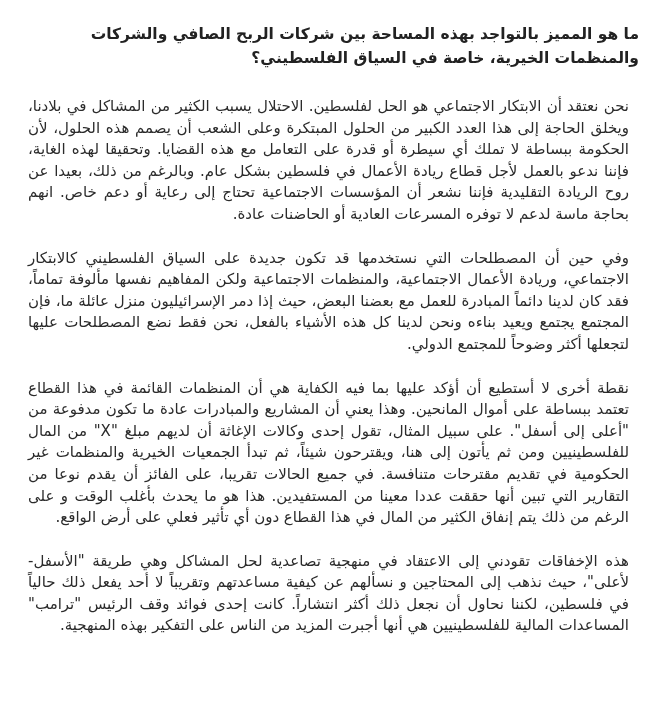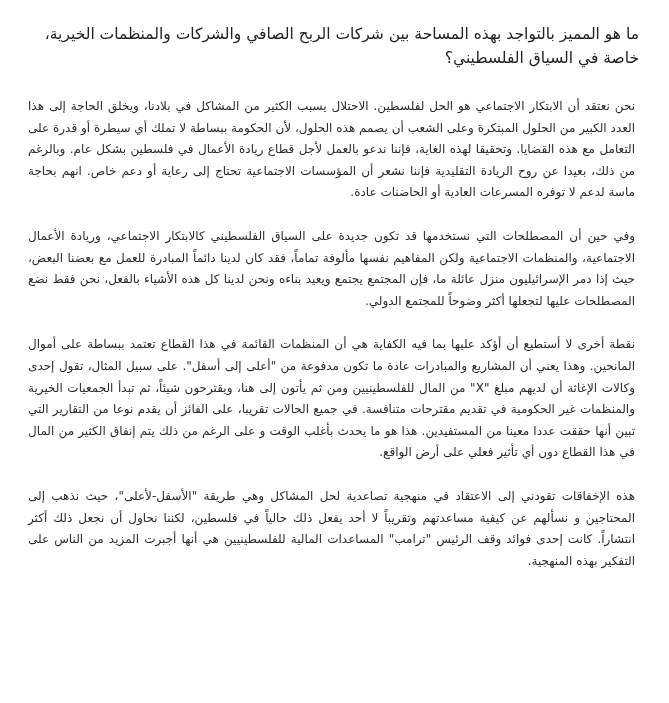--- a/index.html
+++ b/index.html
@@ -16,29 +16,29 @@
     }
     .article {
       direction: rtl;
       text-align: right;
       padding: 22px 30px 0 28px;
       box-sizing: border-box;
       width: 669px;
     }
     .heading {
       font-size: 15.5px;
-      font-weight: normal;
+      font-weight: bold;
       line-height: 24px;
       margin: 0 0 26px 0;
       color: #222222;
     }
     .para {
-      font-size: 12px;
+      font-size: 15px;
       line-height: 21.6px;
-      margin: 0 4px 22px 0;
+      margin: 0 10px 22px 0;
       text-align: justify;
       text-align-last: right;
       color: #2b2b2b;
     }
   </style>
 </head>
 <body>
 
 <main class="article">
   <h2 class="heading">ما هو المميز بالتواجد بهذه المساحة بين شركات الربح الصافي والشركات والمنظمات الخيرية، خاصة في السياق الفلسطيني؟</h2>

